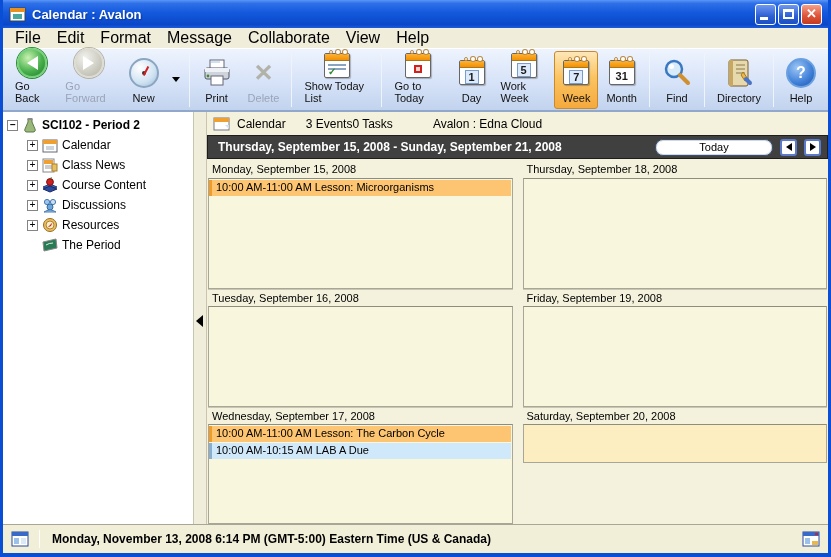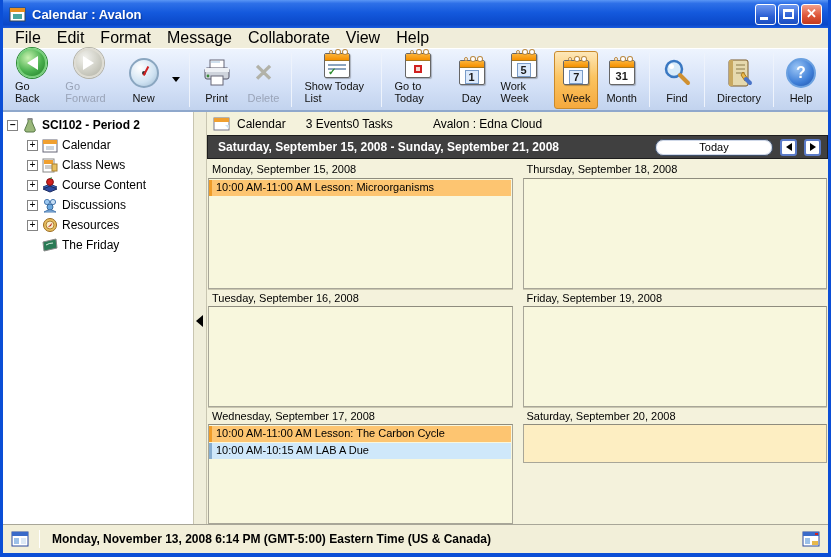--- a/index.html
+++ b/index.html
@@ -389,21 +389,21 @@
         </svg>
         <span>Resources</span>
       </div>
 
       <div class="tree-row">
         <span class="pm-spacer"></span>
         <svg class="tree-ico" viewBox="0 0 16 16">
           <path d="M1 5 L14 2 L15 11 L2 14 z" fill="#2a7a55" stroke="#888"></path>
           <path d="M4 8 q3 -2 7 -2" stroke="#d8f0e0" fill="none"></path>
         </svg>
-        <span>The Friday</span>
+        <span>The Period</span>
       </div>
     </div>
 
     <div class="splitter">
       <div class="split-arrow"></div>
     </div>
 
     <div class="calpanel">
 
       <div class="infobar">
@@ -414,21 +414,21 @@
         </svg>
         <span>Calendar</span>
         <span class="grp">
           <span>3 Events</span>
           <span>0 Tasks</span>
         </span>
         <span class="ctx">Avalon : Edna Cloud</span>
       </div>
 
       <div class="weekbar">
-        <span class="range">Saturday, September 15, 2008 - Sunday, September 21, 2008</span>
+        <span class="range">Thursday, September 15, 2008 - Sunday, September 21, 2008</span>
         <div class="today-btn">Today</div>
         <div class="nav-btn">
             <div class="tri-l"></div>
           </div>
         <div class="nav-btn">
             <div class="tri-r"></div>
           </div>
       </div>
 
       <div class="grid">

